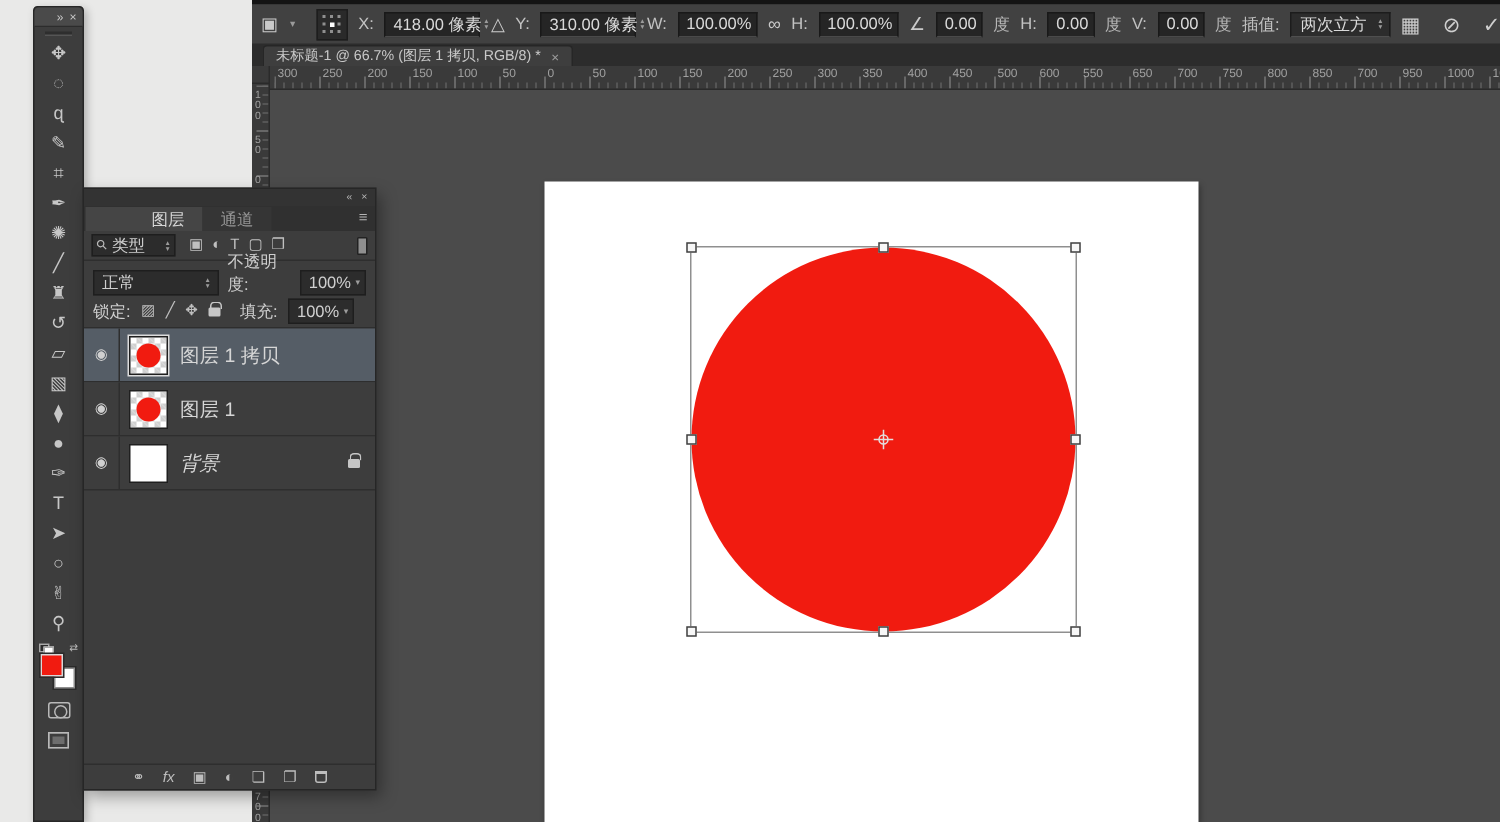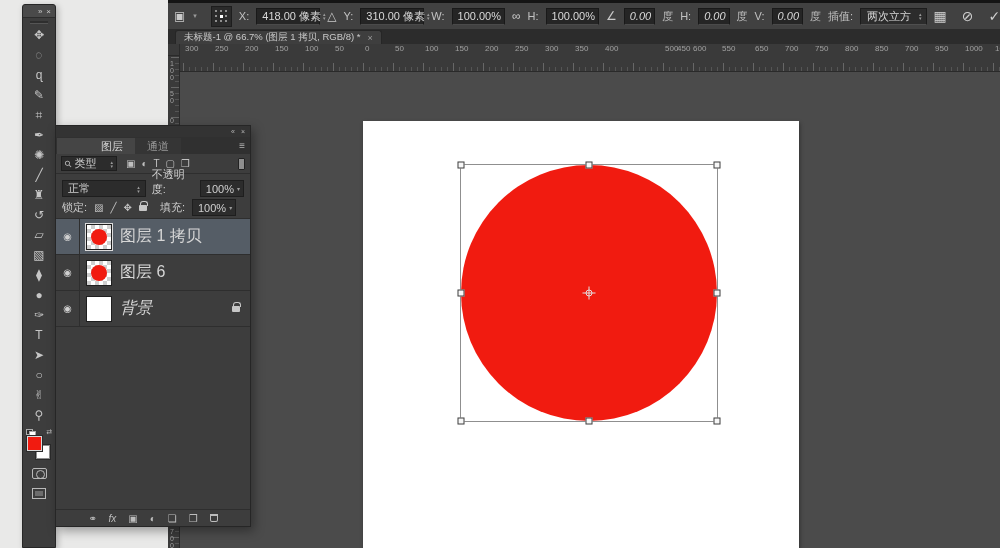--- a/index.html
+++ b/index.html
@@ -19,38 +19,38 @@
   .ob-icon { color:#c9c9c9; font-size:12px; }
   .tool-caret { font-size:7px; color:#9a9a9a; margin-left:1px; }
   .refgrid { display:grid; grid-template-columns:repeat(3,5px); grid-template-rows:repeat(3,5px); gap:0;
     background:#2a2a2a; border:1px solid #1d1d1d; padding:2px; }
   .refgrid i { width:5px; height:5px; position:relative; }
   .refgrid i::after { content:""; position:absolute; left:1px; top:1px; width:2px; height:2px; background:#8f8f8f; }
   .refgrid i.c::after { width:3px; height:3px; left:1px; top:1px; background:#ffffff; }
   .ob-label { color:#c2c2c2; }
   .field { display:inline-flex; align-items:center; gap:2px; background:#252525; border:1px solid #191919;
     border-bottom-color:#4a4a4a; color:#d9d9d9; height:17px; padding:0 3px 0 5px; font-size:11px; }
-  .f-x,.f-y { width:64px; } .f-w,.f-h { width:58px; } .f-a { width:50px;font-style:italic; }
+  .f-x,.f-y { width:64px; } .f-w,.f-h { width:58px; } .f-a { width:50px; }
   .spin { display:inline-flex; flex-direction:column; line-height:4px; font-size:5px; color:#9c9c9c; margin-left:auto; }
   .spin::before { content:"▴"; } .spin::after { content:"▾"; }
   .dropdown { display:inline-flex; align-items:center; background:#2c2c2c; border:1px solid #1c1c1c;
     border-bottom-color:#4f4f4f; height:17px; padding:0 4px 0 6px; color:#d9d9d9; gap:8px; }
   .ob-right { margin-left:auto; display:flex; align-items:center; gap:15px; font-size:14px; color:#cfcfcf; }
   .unit { color:#b9b9b9; }
 
   
   .tabbar { position:absolute; left:0; top:30px; right:0; height:14px; background:#2c2c2c; }
   .doc-tab { position:absolute; left:7px; top:0; height:14px; background:#3e3e3e; border:1px solid #262626; border-bottom:none;
     border-radius:3px 3px 0 0; display:flex; align-items:center; gap:7px; padding:0 8px; font-size:9.5px; color:#c9c9c9; }
   .tab-close { color:#9b9b9b; font-size:9px; }
 
   
   .ruler-corner { position:absolute; left:0; top:44px; width:12px; height:12px; background:#3a3a3a;
     border-right:1px solid #2a2a2a; border-bottom:1px solid #2a2a2a; }
-  .hruler { position:absolute; left:12px; top:44px; right:0; height:28px; background:
+  .hruler { position:absolute; left:12px; top:44px; right:0; height:16px; background:
       repeating-linear-gradient(to right,#676767 0 1px,transparent 1px 30px) 3px bottom / 100% 8px no-repeat,
       repeating-linear-gradient(to right,#555 0 1px,transparent 1px 6px) 3px bottom / 100% 4px no-repeat,#3a3a3a;
     border-bottom:1px solid #2a2a2a; overflow:hidden; }
   .hruler span { position:absolute; top:0; font-size:8px; color:#a0a0a0; }
   .vruler { position:absolute; left:0; top:56px; width:12px; height:492px; background:
       repeating-linear-gradient(to bottom,#676767 0 1px,transparent 1px 30px) right 1px / 8px 100% no-repeat,
       repeating-linear-gradient(to bottom,#555 0 1px,transparent 1px 6px) right 1px / 4px 100% no-repeat,#3a3a3a;
     border-right:1px solid #2a2a2a; overflow:hidden; }
   .vruler span { position:absolute; left:2px; font-size:7px; line-height:7px; color:#a0a0a0; white-space:pre-line; }
 
@@ -117,21 +117,21 @@
   .layer-row.selected { background:#555d66; }
   .eye-cell { width:24px; display:flex; justify-content:center; align-items:center; border-right:1px solid #2e2e2e; height:100%; }
   .eye { color:#d0d0d0; font-size:10px; }
   .thumb { width:26px; height:26px; margin:0 8px 0 6px; position:relative; background:#fff; border:1px solid #1f1f1f; }
   .thumb.checker { background:
       linear-gradient(45deg,#cfcfcf 25%,transparent 25%,transparent 75%,#cfcfcf 75%),
       linear-gradient(45deg,#cfcfcf 25%,transparent 25%,transparent 75%,#cfcfcf 75%),#fff;
     background-size:8px 8px; background-position:0 0,4px 4px; }
   .thumb.framed { outline:1px solid #dcdcdc; }
   .thumb .dot { position:absolute; left:4px; top:4px; width:16px; height:16px; border-radius:50%; }
-  .layer-name { font-size:16px; color:#d6d6d6; }
+  .layer-name { font-size:13px; color:#d6d6d6; }
   .layer-name.italic { font-style:italic; }
   .row-lock { margin-left:auto; margin-right:10px; }
   .lp-bottom { position:absolute; left:0; right:0; bottom:0; height:17px; border-top:1px solid #2e2e2e; background:#3d3d3d;
     display:flex; align-items:center; justify-content:center; gap:12px; }
   .lp-bottom .bicon { color:#bdbdbd; font-size:10px; font-style:normal; }
   .lp-bottom .fx { font-style:italic; font-size:10px; }
   .css-trash { display:inline-block; width:8px; height:8px; border:1px solid #bdbdbd; border-top:2px solid #bdbdbd; border-radius:0 0 2px 2px; }
 </style>
 </head>
 <body>
@@ -220,21 +220,21 @@
         <span style="left: 155px;">50</span>
         <span style="left: 185px;">0</span>
         <span style="left: 215px;">50</span>
         <span style="left: 245px;">100</span>
         <span style="left: 275px;">150</span>
         <span style="left: 305px;">200</span>
         <span style="left: 335px;">250</span>
         <span style="left: 365px;">300</span>
         <span style="left: 395px;">350</span>
         <span style="left: 425px;">400</span>
-        <span style="left: 455px; margin-left: 42px;">450</span>
+        <span style="left: 455px;">450</span>
         <span style="left: 485px;">500</span>
         <span style="left: 542px;">550</span>
         <span style="left: 513px;">600</span>
         <span style="left: 575px;">650</span>
         <span style="left: 605px;">700</span>
         <span style="left: 635px;">750</span>
         <span style="left: 665px;">800</span>
         <span style="left: 695px;">850</span>
         <span style="left: 725px;">700</span>
         <span style="left: 755px;">950</span>
@@ -366,21 +366,21 @@
           </div>
           <span class="layer-name">图层 1 拷贝</span>
         </div>
         <div class="layer-row">
           <div class="eye-cell">
             <span class="eye">◉</span>
           </div>
           <div class="thumb checker">
             <span class="dot" style="background: rgb(241, 27, 16);"></span>
           </div>
-          <span class="layer-name">图层 6</span>
+          <span class="layer-name">图层 1</span>
         </div>
         <div class="layer-row">
           <div class="eye-cell">
             <span class="eye">◉</span>
           </div>
           <div class="thumb"></div>
           <span class="layer-name italic">背景</span>
           <span class="css-lock row-lock"></span>
         </div>
       </div>

